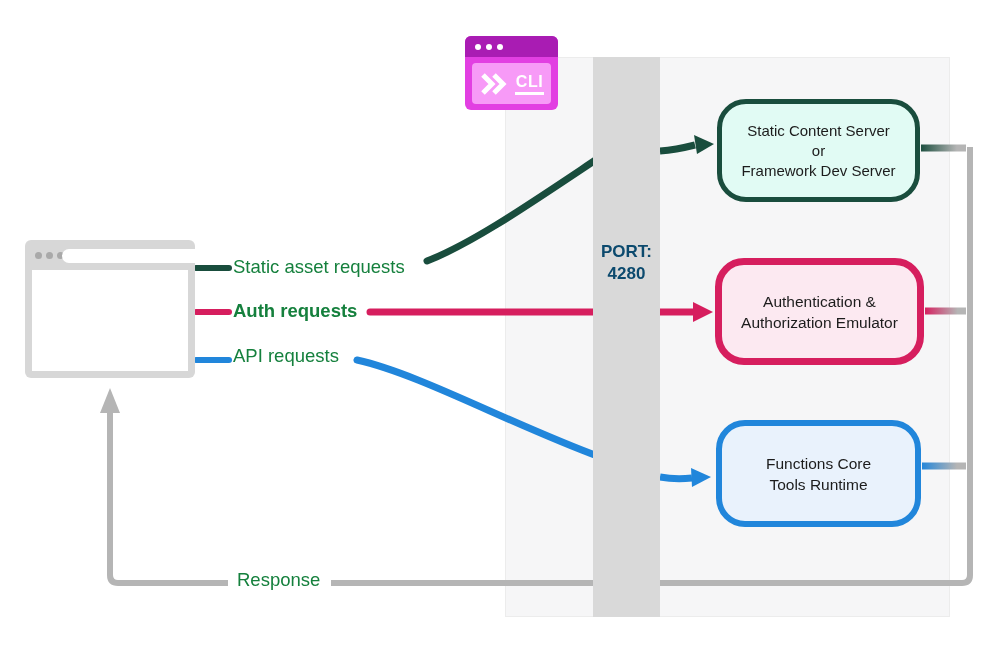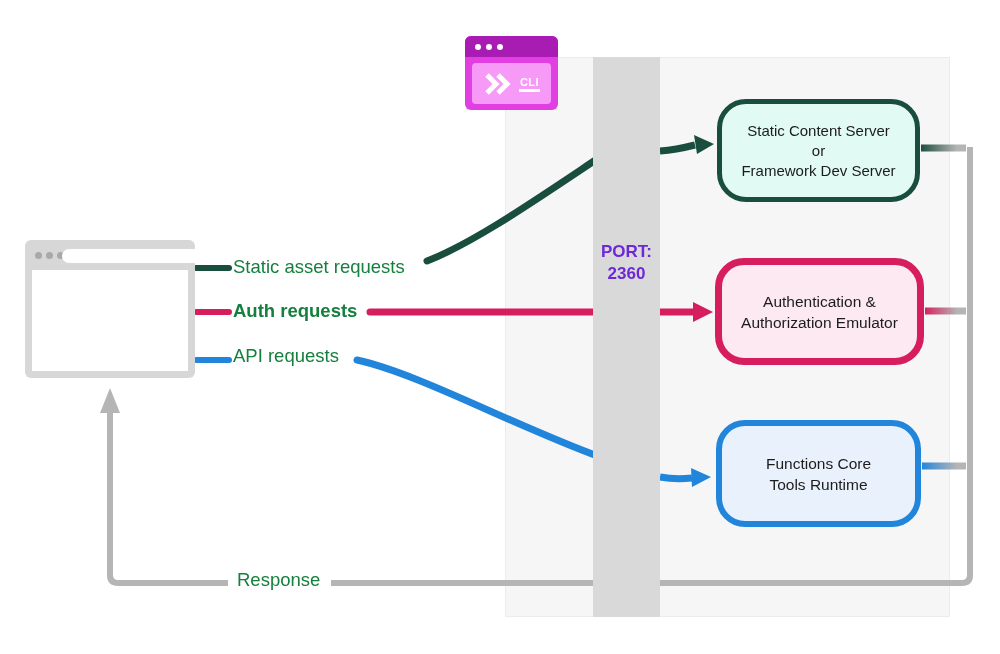--- a/index.html
+++ b/index.html
@@ -4,21 +4,21 @@
 <style>
   html,body{margin:0;padding:0;background:#fff;}
   #stage{position:relative;width:1000px;height:654px;background:#ffffff;overflow:hidden;
          font-family:"Liberation Sans",sans-serif;}
   .abs{position:absolute;}
 
   
   #panel{left:505px;top:57px;width:445px;height:560px;background:#f6f6f7;border:1px solid #ececec;box-sizing:border-box;}
   #portbar{left:593px;top:57px;width:67px;height:560px;background:#d9d9d9;}
   #port-label{position:absolute;top:184px;left:0;width:100%;text-align:center;
-              font-size:17px;font-weight:bold;color:#6d28d9;line-height:22px;}
+              font-size:17px;font-weight:bold;color:#0c4a6e;line-height:22px;}
 
   
   #flows{left:0;top:0;width:1000px;height:654px;pointer-events:none;}
 
   
   .node{box-sizing:border-box;display:flex;flex-direction:column;align-items:center;justify-content:center;
         text-align:center;color:#1c1c1c;font-size:15px;line-height:20px;border-radius:29px;}
   #box-static{left:717px;top:99px;width:203px;height:103px;border:5px solid;}
   #box-auth{left:715px;top:258px;width:209px;height:107px;border:7px solid;font-size:15.5px;line-height:21px;}
   #box-func{left:716px;top:420px;width:205px;height:107px;border:6px solid;font-size:15.5px;line-height:21px;}
@@ -28,21 +28,21 @@
   #browser .dot{position:absolute;width:7px;height:7px;border-radius:50%;background:#a9a9a9;top:12px;}
   #browser .addr{position:absolute;left:37px;top:9px;width:151px;height:14px;background:#ffffff;border-radius:7px;}
   #browser .content{position:absolute;left:7px;top:30px;width:156px;height:101px;background:#ffffff;}
 
   
   #cli{left:465px;top:36px;width:93px;height:74px;border-radius:6px;overflow:hidden;}
   #cli .bar{position:absolute;left:0;top:0;width:100%;height:21px;}
   #cli .dot{position:absolute;width:6px;height:6px;border-radius:50%;background:#ffffff;top:8px;}
   #cli .screen{position:absolute;left:7px;top:27px;width:79px;height:41px;border-radius:4px;
                display:flex;align-items:center;justify-content:center;}
-  #cli .cli-text{color:#ffffff;font-weight:bold;font-size:11px;letter-spacing:0.5px;
+  #cli .cli-text{color:#ffffff;font-weight:bold;font-size:16px;letter-spacing:0.5px;
                  border-bottom:3px solid #ffffff;padding:0 1px 1px 1px;margin-left:2px;}
 
   
   .flow-label{font-size:18.5px;color:#15803d;white-space:nowrap;}
   #lbl-static{left:233px;top:256px;}
   #lbl-auth{left:233px;top:300px;font-weight:bold;}
   #lbl-api{left:233px;top:345px;}
   #lbl-response{left:237px;top:569px;text-align:center;}
 </style>
 </head>
@@ -88,21 +88,21 @@
 
     <path d="M196 360 H229" stroke-width="6" stroke-linecap="round" fill="none" stroke="#2186db"></path>
     <path d="M357 360 C420 374 510 424 600 457" stroke-width="7" stroke-linecap="round" fill="none" stroke="#2186db"></path>
     <path d="M660 477 C671 479 682 479 692 478" stroke-width="7" fill="none" stroke="#2186db"></path>
     <polygon points="691,468 711,477 692,487" fill="#2186db"></polygon>
   </svg>
 
   <div class="abs" id="portbar" style="background-color: rgb(217, 217, 217);">
     <div id="port-label">
       <div>PORT:</div>
-      <div>2360</div>
+      <div>4280</div>
     </div>
   </div>
 
   <div class="abs node" id="box-static" style="border-color: rgb(25, 77, 61); background-color: rgb(225, 251, 244);">
     <div>Static Content Server</div>
     <div>or</div>
     <div>Framework Dev Server</div>
   </div>
 
   <div class="abs node" id="box-func" style="border-color: rgb(33, 134, 219); background-color: rgb(233, 242, 252);">

